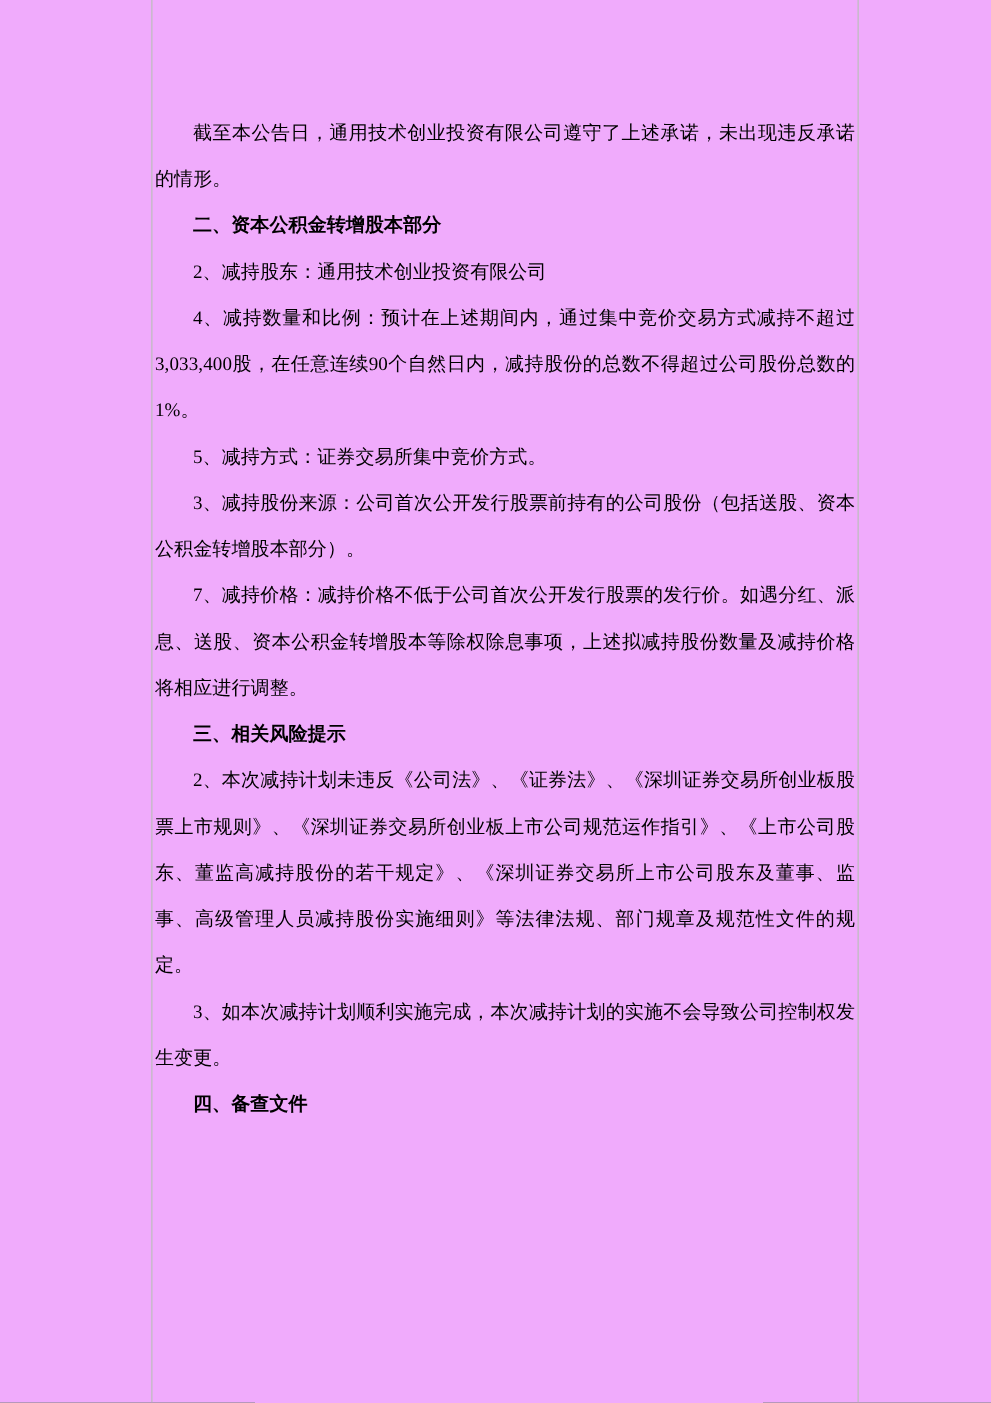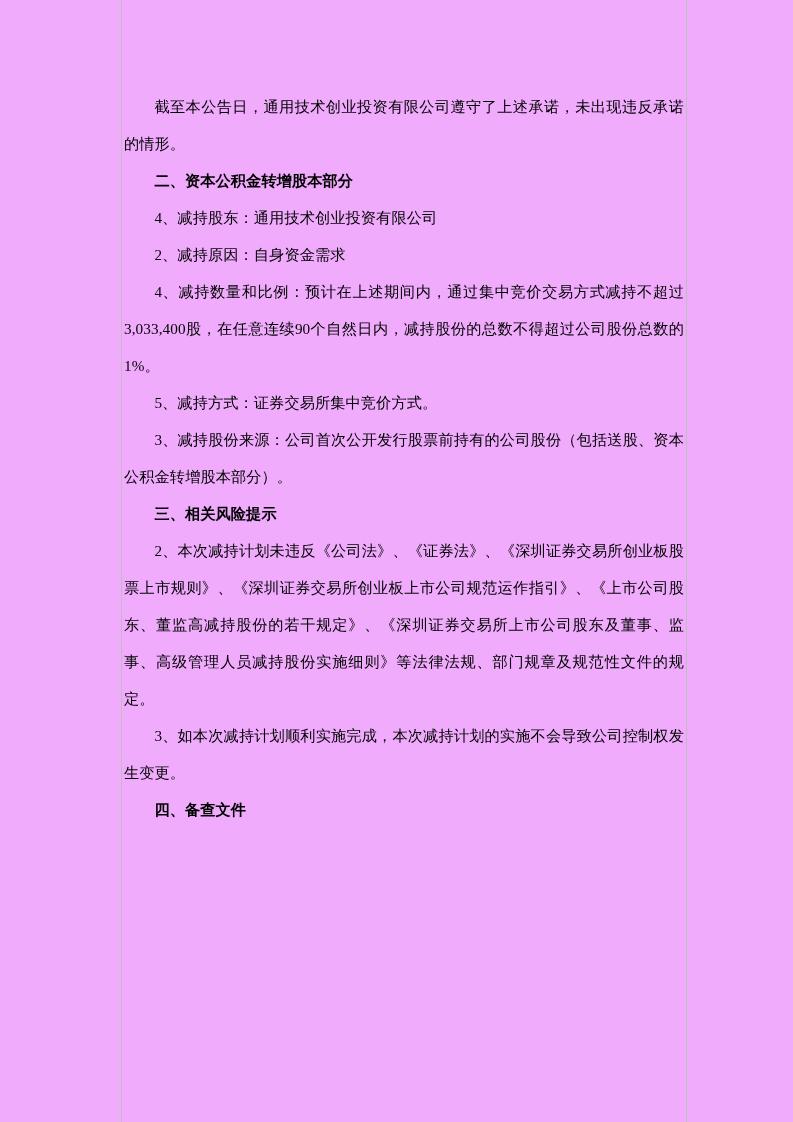--- a/index.html
+++ b/index.html
@@ -64,23 +64,23 @@
 </head>
 <body>
 
 <div class="page">
   <div class="page-border-left"></div>
   <div class="page-border-right"></div>
 
   <div class="content">
     <p class="indent">截至本公告日，通用技术创业投资有限公司遵守了上述承诺，未出现违反承诺的情形。</p>
     <p class="heading">二、资本公积金转增股本部分</p>
-    <p class="indent">4、减持股东：通用技术创业投资有限公司</p>
-    <p class="indent">2、减持原因：自身资金需求</p>
+    <p class="indent">2、减持股东：通用技术创业投资有限公司</p>
     <p class="indent">4、减持数量和比例：预计在上述期间内，通过集中竞价交易方式减持不超过3,033,400股，在任意连续90个自然日内，减持股份的总数不得超过公司股份总数的1%。</p>
     <p class="indent">5、减持方式：证券交易所集中竞价方式。</p>
     <p class="indent">3、减持股份来源：公司首次公开发行股票前持有的公司股份（包括送股、资本公积金转增股本部分）。</p>
+    <p class="indent">7、减持价格：减持价格不低于公司首次公开发行股票的发行价。如遇分红、派息、送股、资本公积金转增股本等除权除息事项，上述拟减持股份数量及减持价格将相应进行调整。</p>
     <p class="heading">三、相关风险提示</p>
     <p class="indent">2、本次减持计划未违反《公司法》、《证券法》、《深圳证券交易所创业板股票上市规则》、《深圳证券交易所创业板上市公司规范运作指引》、《上市公司股东、董监高减持股份的若干规定》、《深圳证券交易所上市公司股东及董事、监事、高级管理人员减持股份实施细则》等法律法规、部门规章及规范性文件的规定。</p>
     <p class="indent">3、如本次减持计划顺利实施完成，本次减持计划的实施不会导致公司控制权发生变更。</p>
     <p class="heading">四、备查文件</p>
   </div>
 </div>
 
 </body></html>

